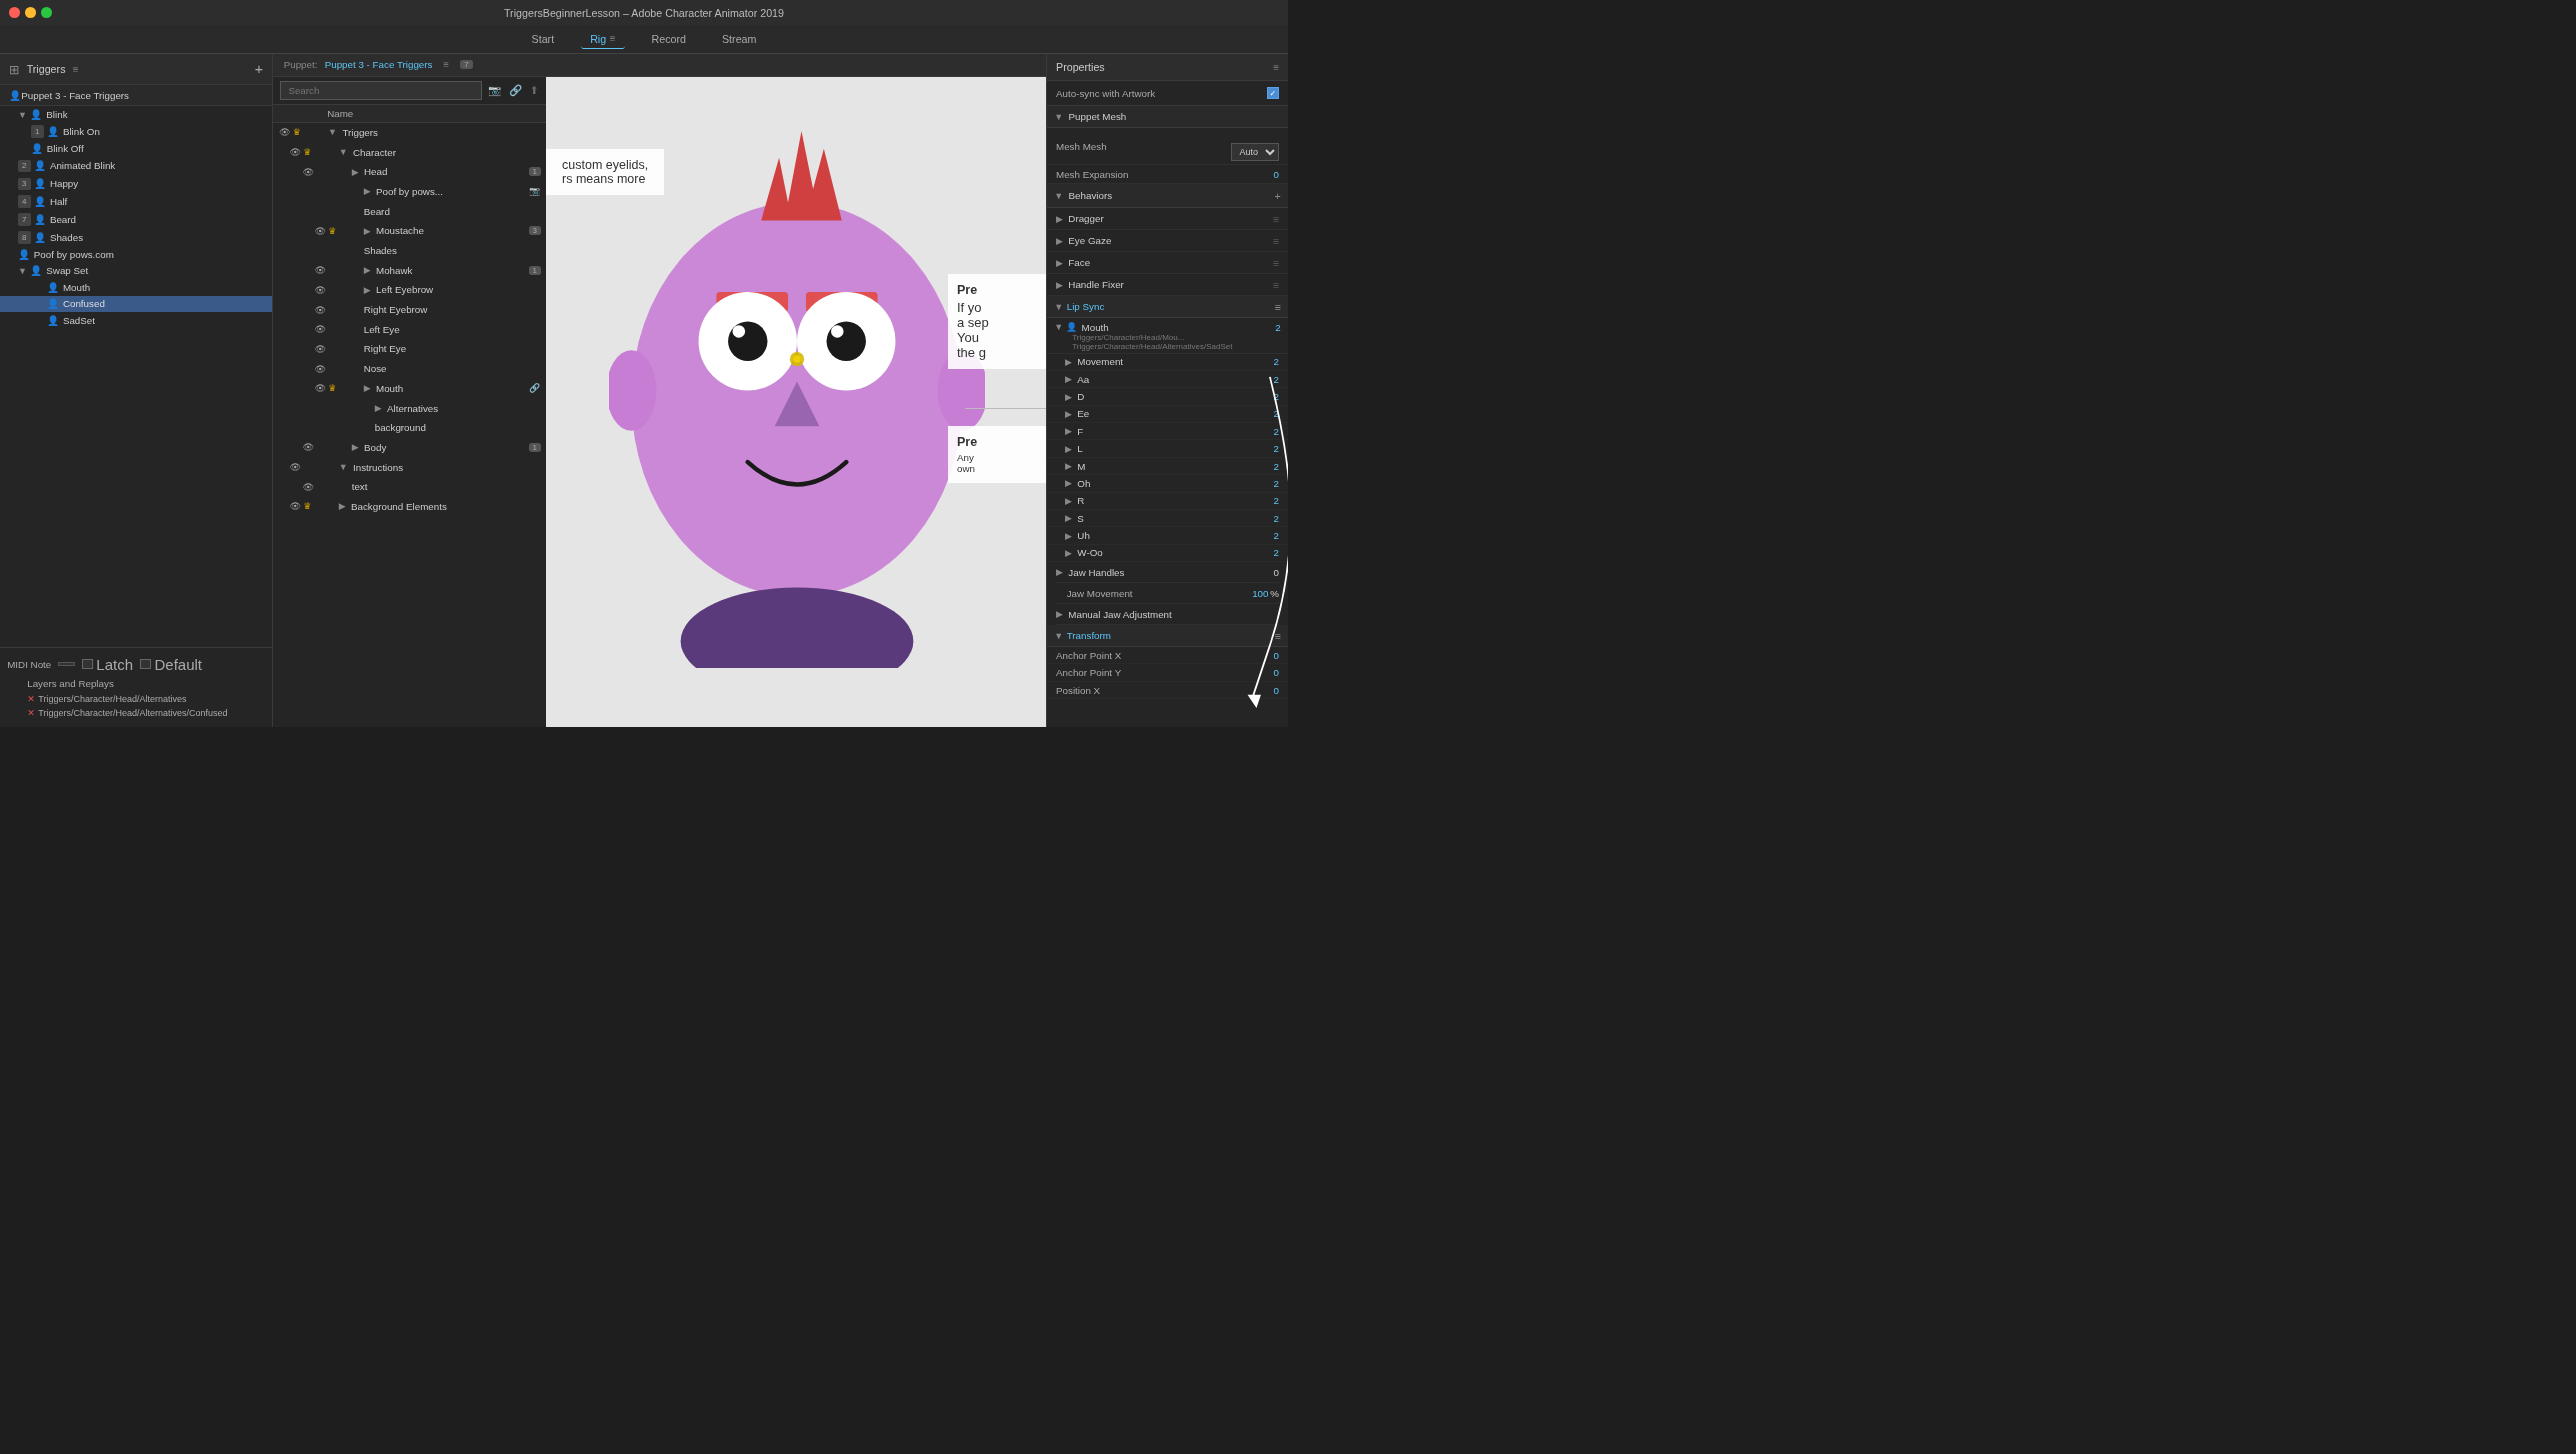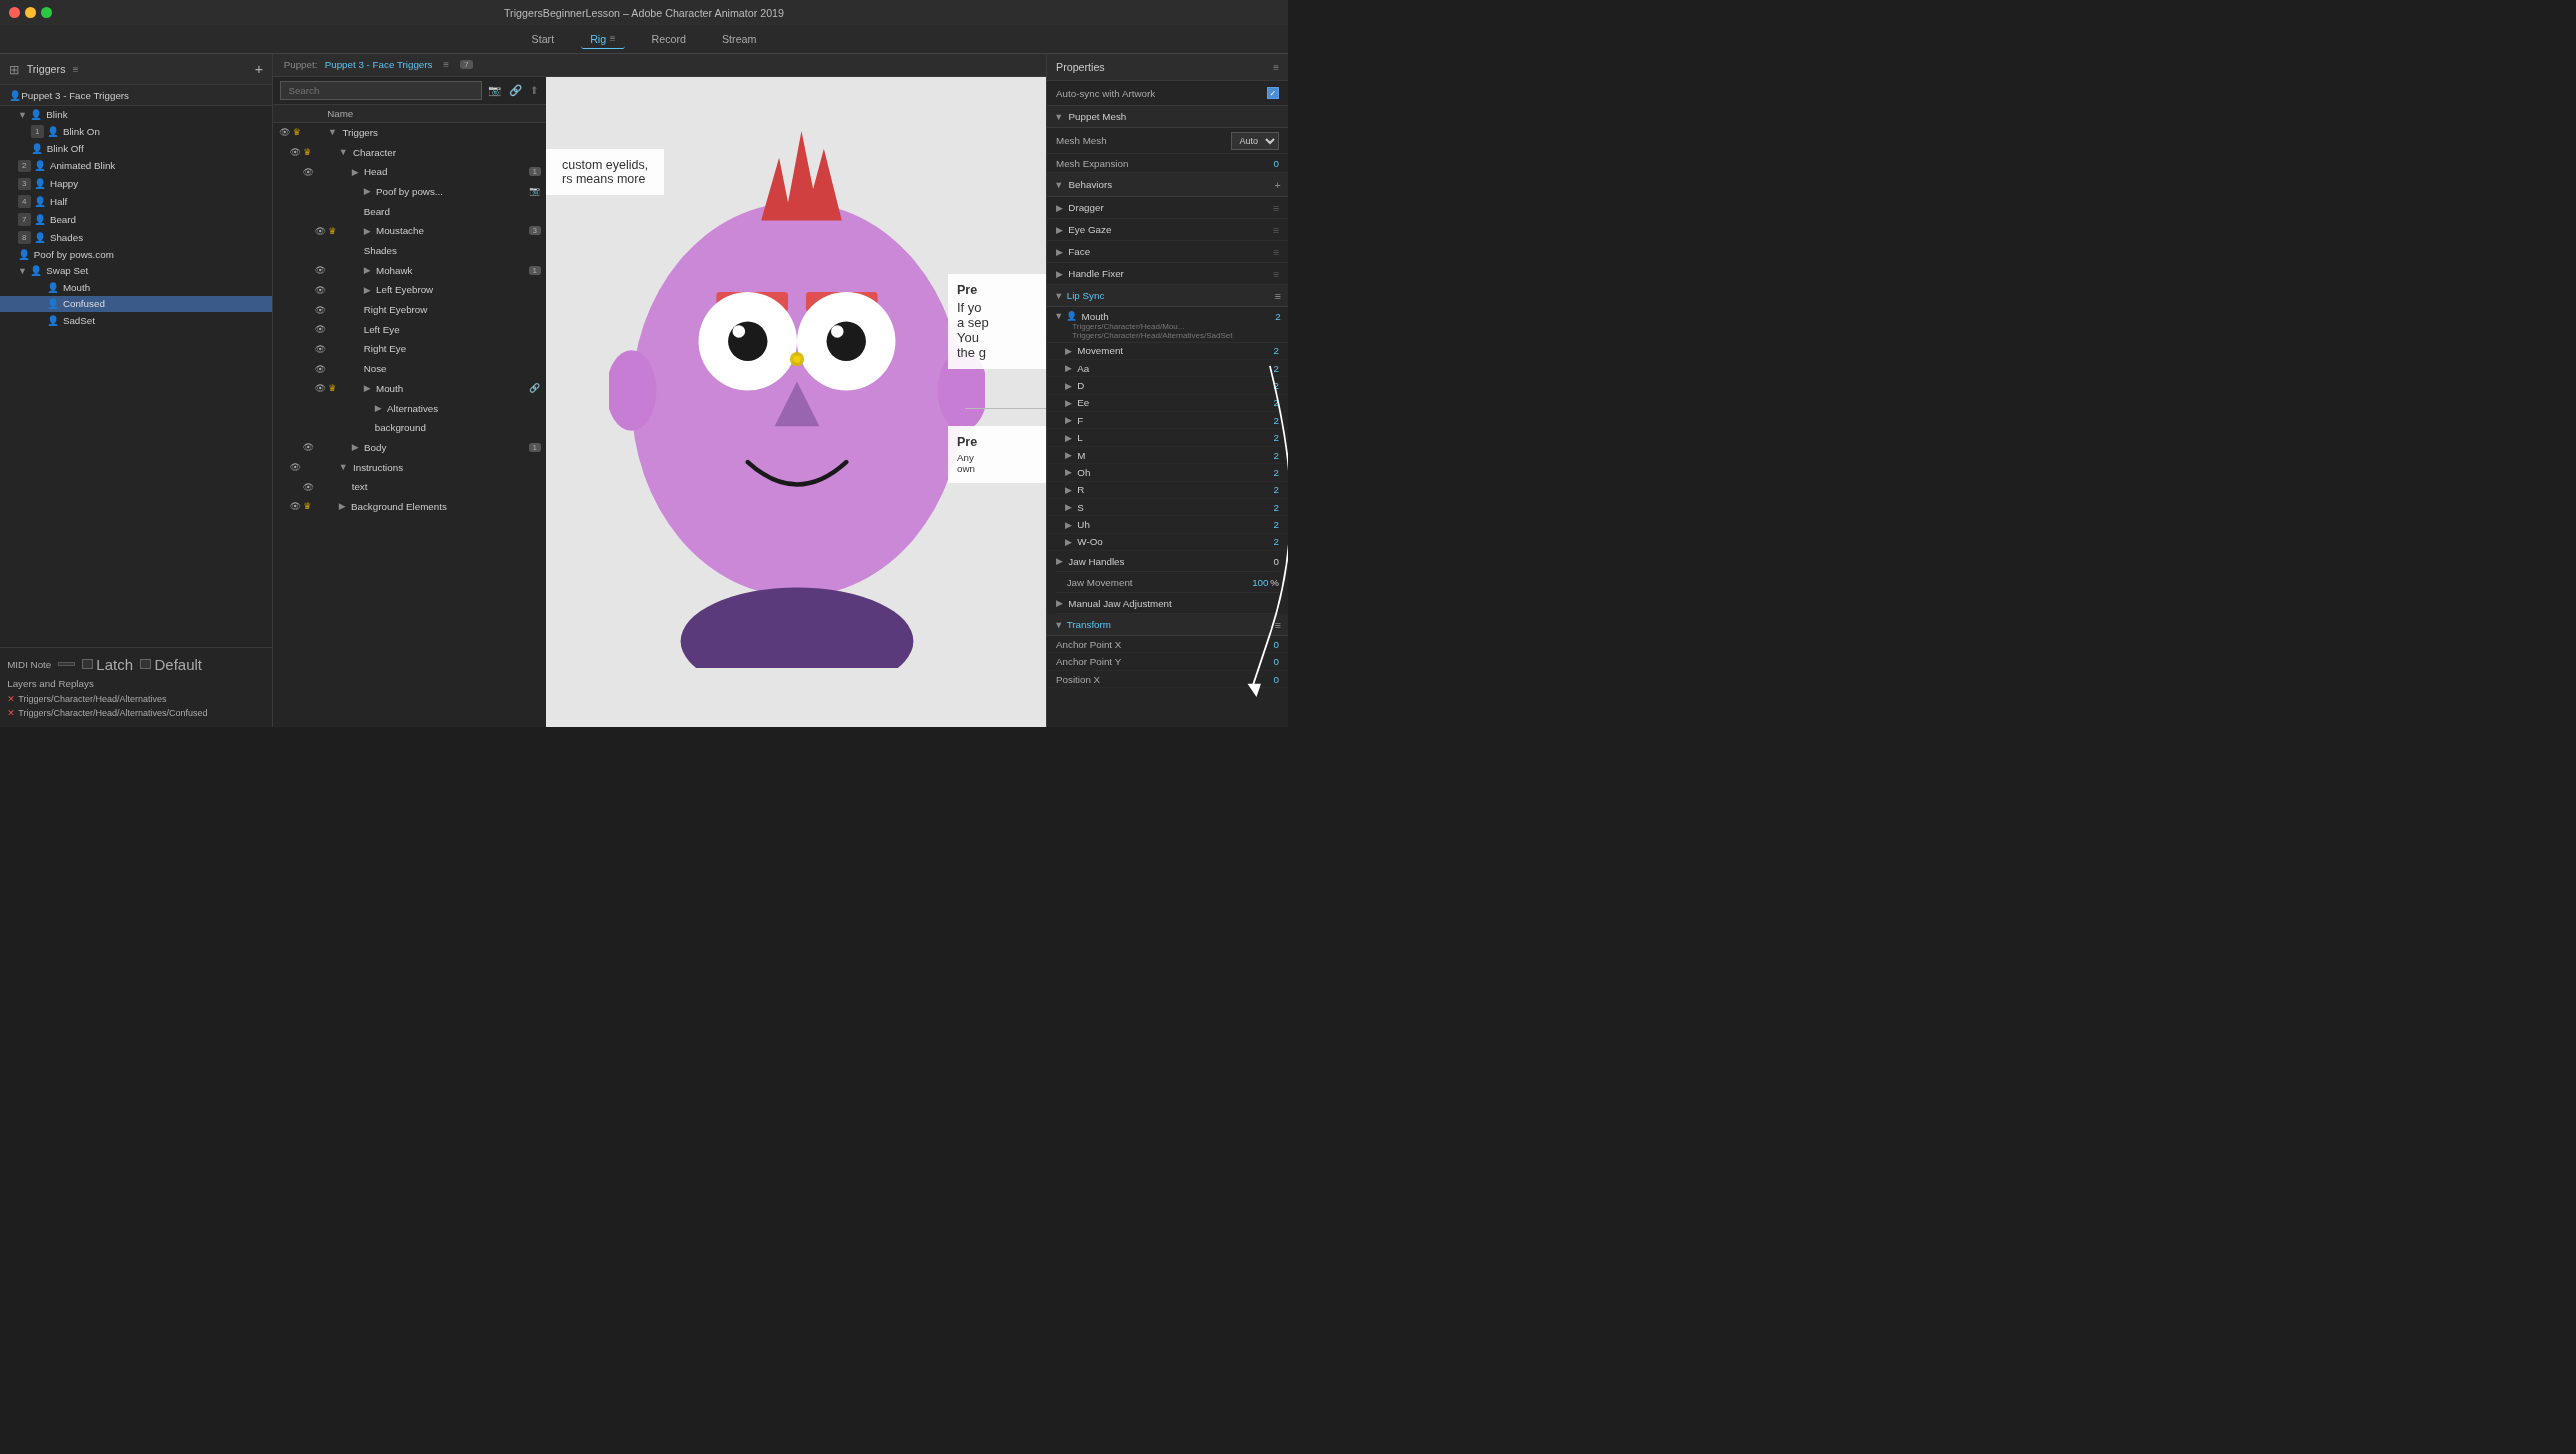--- a/index.html
+++ b/index.html
@@ -172,20 +172,21 @@
       color: #aaa;
     }
     .checkbox-box {
       width: 10.7px; height: 10.7px;
       border: 0.9px solid #666;
       background: #333;
       display: inline-block;
     }
     .layers-section {
       font-size: 9.8px;
+      margin-left: 20px;
     }
     .layers-title {
       font-size: 9.8px;
       color: #aaa;
       margin-bottom: 3.6px;
     }
     .layer-item {
       display: flex;
       align-items: center;
       gap: 3.6px;
@@ -351,20 +352,21 @@
       color: #aaa;
       flex: 1;
     }
     .prop-select {
       background: #333;
       border: 0.9px solid #555;
       color: #ccc;
       font-size: 9px;
       padding: 1.8px 3.6px;
       outline: none;
+      margin-top: 11px;
     }
     .prop-value {
       font-size: 9.8px;
       color: #5bc4f5;
       text-align: right;
       min-width: 27px;
     }
     .behavior-item {
       display: flex;
       align-items: center;

